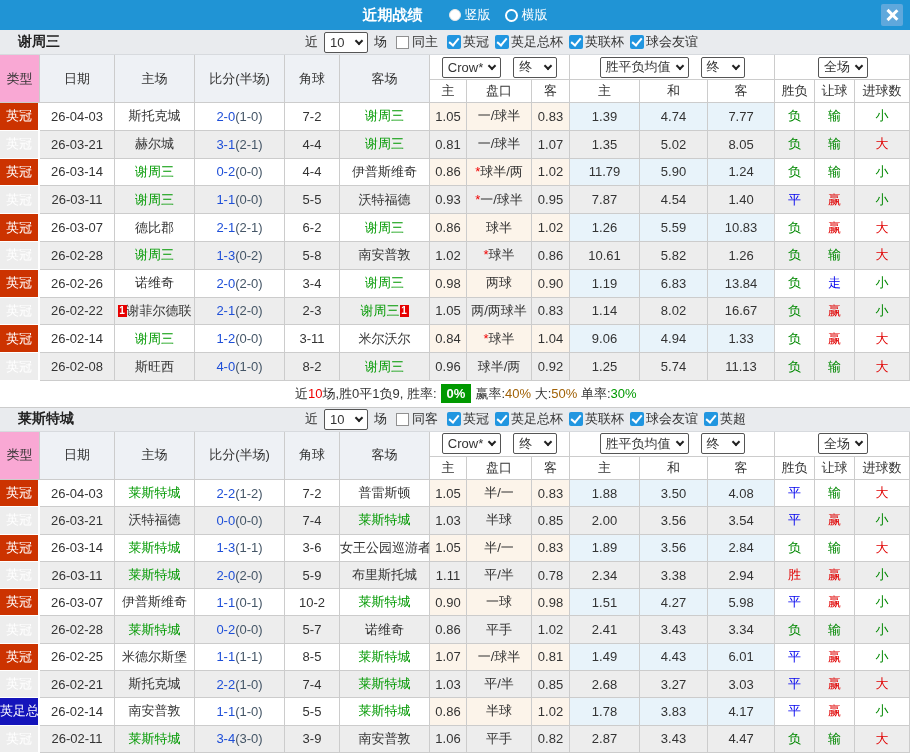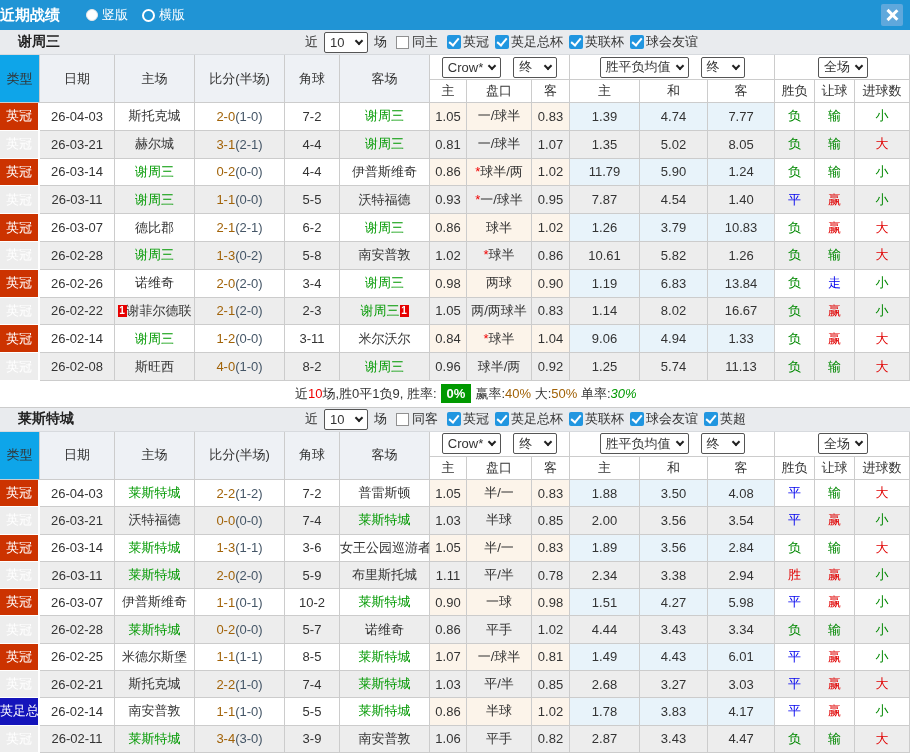--- a/index.html
+++ b/index.html
@@ -4,21 +4,21 @@
 <style>
   * { box-sizing: border-box; margin: 0; padding: 0; }
   body {
     width: 910px; height: 753px; overflow: hidden;
     font-family: "Liberation Sans", "DejaVu Sans", sans-serif;
     background: #fff; color: #333; font-size: 13px;
   }
   
   .topbar {
     height: 30px; background: #2094d5; position: relative;
-    display: flex; align-items: center; justify-content: flex-start; gap: 26px;
+    display: flex; align-items: center; justify-content: center; gap: 26px;
   }
   .topbar .title { color: #fff; font-weight: bold; font-size: 15px; }
   .radio-group { display: flex; align-items: center; gap: 14px; }
   .radio-item { display: flex; align-items: center; gap: 4px; color: #fff; font-size: 13px; cursor: pointer; }
   .radio { width: 12px; height: 12px; border-radius: 50%; display: inline-block; }
   .radio.sel { background: #fff; border: 1px solid #e8e8e8; }
   .radio.unsel { background: transparent; border: 2px solid #fff; width: 13px; height: 13px; }
   .close-btn {
     position: absolute; right: 7px; top: 4px; width: 22px; height: 22px;
     background: #5fa8dc; border-radius: 2px; cursor: pointer;
@@ -48,51 +48,51 @@
   }
   .cb::after { content: ""; display: block; width: 4px; height: 8px; border: solid #fff; border-width: 0 2px 2px 0; transform: rotate(40deg); margin: 1px auto 0; }
   .cb-empty { width: 13px; height: 13px; background: #fff; border: 1px solid #909090; display: inline-block; margin-left: 6px; cursor: pointer; flex: none; }
   .league-item { display: inline-flex; align-items: center; gap: 2px; }
   
   table { width: 910px; table-layout: fixed; border-collapse: separate; border-spacing: 0; }
   th, td { border-right: 1px solid #ccc; border-bottom: 1px solid #ccc; text-align: center; overflow: hidden; white-space: nowrap; font-weight: normal; }
   .hrowA th { height: 25px; background: #fff; }
   .hrowB th { height: 23px; background: #fff; color: #333; }
   th.side { background: #eef1f5; color: #333; }
-  th.side.type-h { background: #0ea5e9; }
+  th.side.type-h { background: #f9a8d4; }
   .dd-cell { }
   .dd-wrap { display: flex; align-items: center; justify-content: center; gap: 6px; }
   .dd-wrap.right { justify-content: flex-end; padding-right: 38px; }
   tbody tr { height: 27.8px; }
   .sec2 tbody tr { height: 27.3px; }
   tbody td { background: #fff; color: #333; }
   tr.alt td { background: #ededed; }
   td.col-peach { background: #fcf4ea; }
   td.col-blue { background: #e8f3fa; }
   td.type-badge { color: #fff; border-right: 2px solid #fff; border-bottom: 1px solid #fff; font-size: 13px; }
   td.badge-red { background: #cc3300; }
   td.badge-blue { background: #1414bb; }
   .self { color: #009900; }
-  .ft { color: #a16207; }
+  .ft { color: #1d4ed8; }
   .ht { color: #445566; }
   .star { color: #f00000; }
   .card { display: inline-block; background: #e60000; color: #fff; font-size: 10px; line-height: 12px; min-width: 9px; padding: 0 1px; font-weight: bold; vertical-align: 1px; }
   .card:empty { display: none; }
   .c-g { color: #008800; }
   .c-r { color: #e00000; }
   .c-b { color: #0000ee; }
   
   .summary {
     height: 27px; border-bottom: 1px solid #ccc; background: #fff;
     display: flex; align-items: center; padding-left: 295px; white-space: pre; font-size: 13px;
   }
   .sum-dark { color: #333; }
   .sum-red { color: #f00000; }
   .sum-blue { color: #a16207; }
-  .sum-green { color: #009900; font-style: italic; }
+  .sum-green { color: #009900; }
   .sum-badge-green { background: #009900; color: #fff; font-weight: bold; padding: 2px 6px; margin: 0 4px; }
 </style>
 </head>
 <body>
 
 <div class="topbar">
   <span class="title">近期战绩</span>
   <span class="radio-group">
     <span class="radio-item">
       <span class="radio sel"></span>
@@ -290,21 +290,21 @@
     <td class="type-badge badge-red">英冠</td>
     <td>26-03-07</td>
     <td><span>德比郡</span></td>
     <td><span class="ft">2-1</span><span class="ht">(2-1)</span></td>
     <td>6-2</td>
     <td><span class="self">谢周三</span></td>
     <td class="col-peach">0.86</td>
     <td class="col-peach"><span class="star"></span><span>球半</span></td>
     <td class="col-peach">1.02</td>
     <td class="col-blue">1.26</td>
-    <td class="col-blue">3.79</td>
+    <td class="col-blue">5.59</td>
     <td class="col-blue">10.83</td>
     <td class="c-g">负</td>
     <td class="c-r">赢</td>
     <td class="c-r">大</td>
   </tr>
 
   <tr class="alt">
     <td class="type-badge badge-red">英冠</td>
     <td>26-02-28</td>
     <td><span class="self">谢周三</span></td>
@@ -603,21 +603,21 @@
   <tr class="alt">
     <td class="type-badge badge-red">英冠</td>
     <td>26-02-28</td>
     <td><span class="self">莱斯特城</span></td>
     <td><span class="ft">0-2</span><span class="ht">(0-0)</span></td>
     <td>5-7</td>
     <td><span>诺维奇</span></td>
     <td class="col-peach">0.86</td>
     <td class="col-peach"><span class="star"></span><span>平手</span></td>
     <td class="col-peach">1.02</td>
-    <td class="col-blue">4.44</td>
+    <td class="col-blue">2.41</td>
     <td class="col-blue">3.43</td>
     <td class="col-blue">3.34</td>
     <td class="c-g">负</td>
     <td class="c-g">输</td>
     <td class="c-g">小</td>
   </tr>
 
   <tr>
     <td class="type-badge badge-red">英冠</td>
     <td>26-02-25</td>

